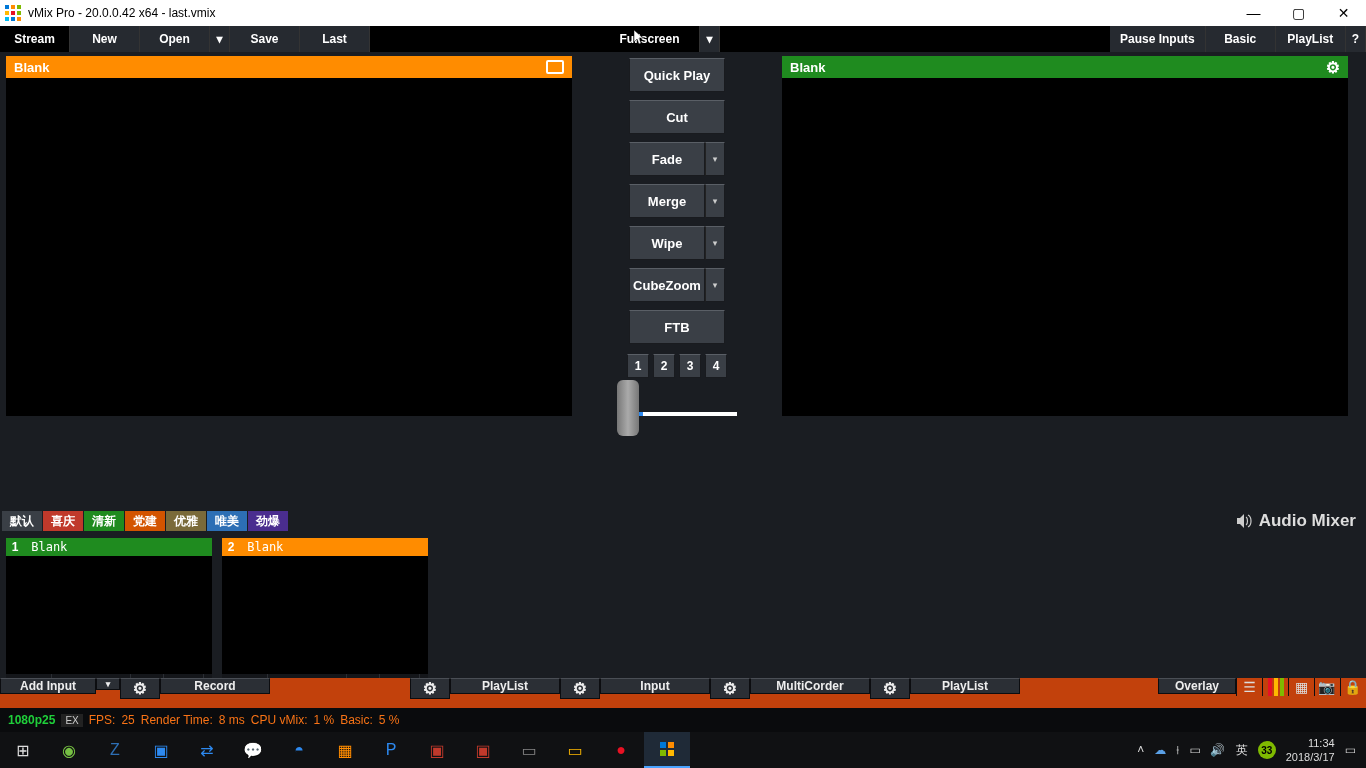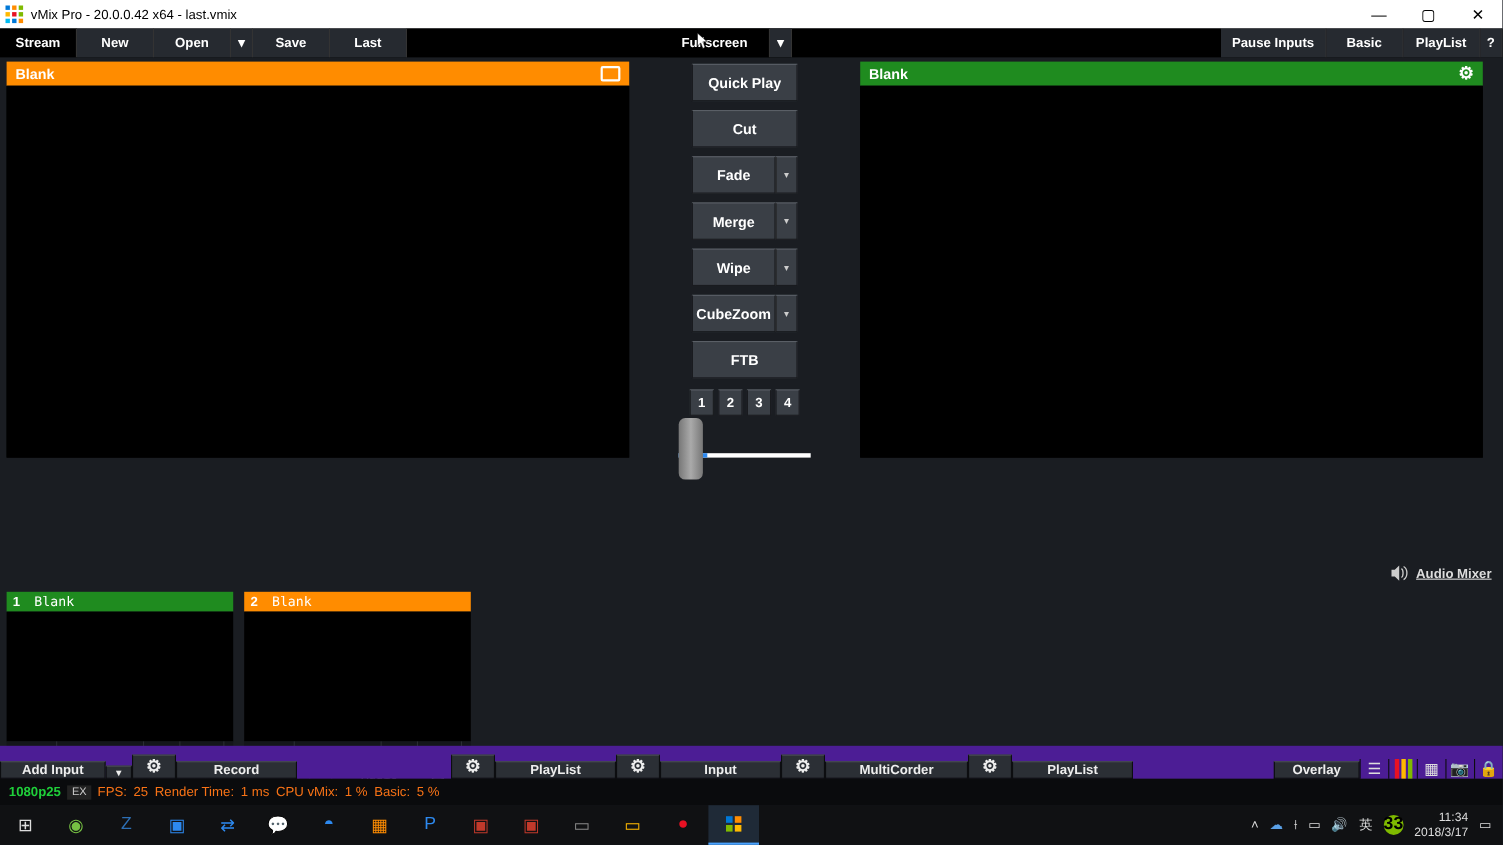--- a/index.html
+++ b/index.html
@@ -51,47 +51,47 @@
   .tbar-track { position:absolute; top:22px; left:0; right:0; height:4px; background:#fff;}
   .tbar-fill  { position:absolute; top:22px; left:0; width:26px; height:4px; background:#2d89ef;}
   .tbar-handle{ position:absolute; top:-10px; left:0; width:22px; height:56px; background:linear-gradient(90deg,#777,#aaa,#777); border-radius:6px;}
 
   
   .midspace { height:72px; }
 
   
   .catrow { display:flex; align-items:center; height:22px; padding-left:2px;}
   .catbtn { height:20px; padding:0 8px; font-size:12px; color:#fff; display:flex; align-items:center; margin-right:1px; cursor:pointer; font-weight:bold;}
-  .audio-toggle { margin-left:auto; display:flex; align-items:center; gap:6px; padding-right:10px; font-size:12px; font-weight:bold;text-decoration:underline;}
+  .audio-toggle { margin-left:auto; display:flex; align-items:center; gap:6px; padding-right:10px; font-size:17px; font-weight:bold;}
   .spk-icon { width:18px; height:18px; }
 
   
   .inputsrow { display:flex; gap:10px; padding:6px 6px 0 6px;}
   .inputcard { width:206px; }
   .inputcard .ihdr { height:18px; display:flex; align-items:center; font-size:12px; color:#fff; font-family:monospace;}
   .inputcard .ihdr .num { display:inline-flex; width:18px; justify-content:center; font-weight:bold;}
   .inputcard.green .ihdr { background:#1f8b1f;}
   .inputcard.orange .ihdr { background:#ff8c00;}
   .inputcard .ithumb { height:118px; background:#000;}
   .inputcard .ictrls { display:flex; height:20px; background:#14161a;}
   .inputcard .cbtn { flex:0 0 auto; padding:0 6px; font-size:11px; color:#ccc; border-right:1px solid #2a2d33; display:flex; align-items:center; font-family:monospace; cursor:pointer;}
   .inputcard .cbtn.dim { color:#666;}
   .inputcard .ictrls2 { display:flex; height:20px; background:#0f1114; align-items:center;}
   .inputcard .ov { width:20px; font-size:11px; color:#bbb; text-align:center; border-right:1px solid #2a2d33; line-height:20px;}
   .inputcard .aud { flex:1; text-align:center; font-size:11px; color:#888; font-family:monospace;}
   .inputcard .cicon { width:20px; text-align:center; color:#aaa; font-size:13px;}
 
   
-  .bottombar { position:absolute; left:0; right:0; bottom:60px; height:30px; background:#4c1d95; display:flex; align-items:flex-end;}
+  .bottombar { position:absolute; left:0; right:0; bottom:60px; height:30px; background:#c2410c; display:flex; align-items:flex-start;}
   .bbtn { display:flex; align-items:center; justify-content:center; font-size:12px; font-weight:bold; color:#eee; background:#2b2f35; border:1px solid #0c0d10; border-top-color:#4a4e55; cursor:pointer;}
   .bbtn.addinput{width:96px;}
   .bbtn.dd{width:24px; font-size:9px;}
   .bbtn.gear{width:40px; font-size:16px;}
   .bbtn.wide{width:110px;}
-  .bbtn.wider{width:130px;}
+  .bbtn.wider{width:120px;}
   .bbtn.short{width:78px;}
   .bbtn.settings{width:40px; font-size:16px;}
   .bGap{flex:1; background:#111316;}
   .bicons{display:flex; gap:0;}
   .bicons .ic{width:26px; display:flex; align-items:center; justify-content:center; border-left:1px solid #0c0d10; font-size:14px;}
   .meters{width:26px; display:flex; align-items:center; justify-content:center; gap:2px;}
   .meters span{display:block;width:4px; height:18px;}
   .meters span:nth-child(1){background:#e81123;}
   .meters span:nth-child(2){background:#ffb900;}
   .meters span:nth-child(3){background:#7fba00;}
@@ -101,21 +101,21 @@
   .statusline .res{color:#1fcf3a; font-weight:bold;}
   .statusline .ex{background:#222; padding:1px 4px; color:#ccc; font-size:10px;}
   .statusline span{color:#f97316;}
 
   
   .taskbar { position:absolute; left:0; right:0; bottom:0; height:36px; background:#101113; display:flex; align-items:center;}
   .taskbar .tb { width:46px; height:36px; display:flex; align-items:center; justify-content:center; font-size:16px;}
   .taskbar .tb.active{ background:#1f2a37; border-bottom:2px solid #4aa3ff;}
   .taskbar .tray { margin-left:auto; display:flex; align-items:center; gap:10px; padding-right:10px; font-size:12px; color:#ddd;}
   .taskbar .clock { text-align:right; line-height:14px; font-size:11px;}
-  .badge33{width:18px;height:18px;border-radius:50%;background:#7fba00;color:#000;font-size:16px;display:flex;align-items:center;justify-content:center;font-weight:bold;}
+  .badge33{width:18px;height:18px;border-radius:50%;background:#7fba00;color:#000;font-size:10px;display:flex;align-items:center;justify-content:center;font-weight:bold;}
 
   svg { display:block; }
 </style>
 </head>
 <body>
 
 <div class="titlebar">
   <div class="logo">
     <span></span>
       <span></span>
@@ -206,20 +206,29 @@
       <span>Blank</span>
       <span class="gear">⚙</span>
     </div>
     <div class="videobox"></div>
   </div>
 </div>
 
 <div class="midspace"></div>
 
 <div class="catrow">
+  <div id="cat-holder" style="display:flex;">
+      <div class="catbtn" style="background: rgb(58, 63, 70);">默认</div>
+      <div class="catbtn" style="background: rgb(192, 57, 43);">喜庆</div>
+      <div class="catbtn" style="background: rgb(31, 139, 31);">清新</div>
+      <div class="catbtn" style="background: rgb(211, 84, 0);">党建</div>
+      <div class="catbtn" style="background: rgb(122, 106, 58);">优雅</div>
+      <div class="catbtn" style="background: rgb(45, 111, 181);">唯美</div>
+      <div class="catbtn" style="background: rgb(74, 45, 143);">劲爆</div>
+    </div>
   <div class="audio-toggle">
     <svg class="spk-icon" viewBox="0 0 18 18">
         <path d="M2 6h3l4-4v14l-4-4H2z" fill="#ccc"></path>
         <path d="M11 5c2 1 2 7 0 8M13 3c4 2 4 10 0 12" stroke="#ccc" fill="none" stroke-width="1.2"></path>
       </svg>
     <span>Audio Mixer</span>
   </div>
 </div>
 
 <div class="inputsrow" id="inputs-holder">
@@ -291,21 +300,21 @@
     <div class="ic">🔒</div>
   </div>
 </div>
 
 <div class="statusline">
   <span class="res">1080p25</span>
   <span class="ex">EX</span>
   <span>FPS:</span>
   <span>25</span>
   <span>Render Time:</span>
-  <span>1 ms</span>
+  <span>8 ms</span>
   <span>CPU vMix:</span>
   <span>1 %</span>
   <span>Basic:</span>
   <span>5 %</span>
 </div>
 
 <div class="taskbar">
   <div class="tb">⊞</div>
   <div class="tb" style="color:#76c043">◉</div>
   <div class="tb" style="color:#2d6fb5">Z</div>

